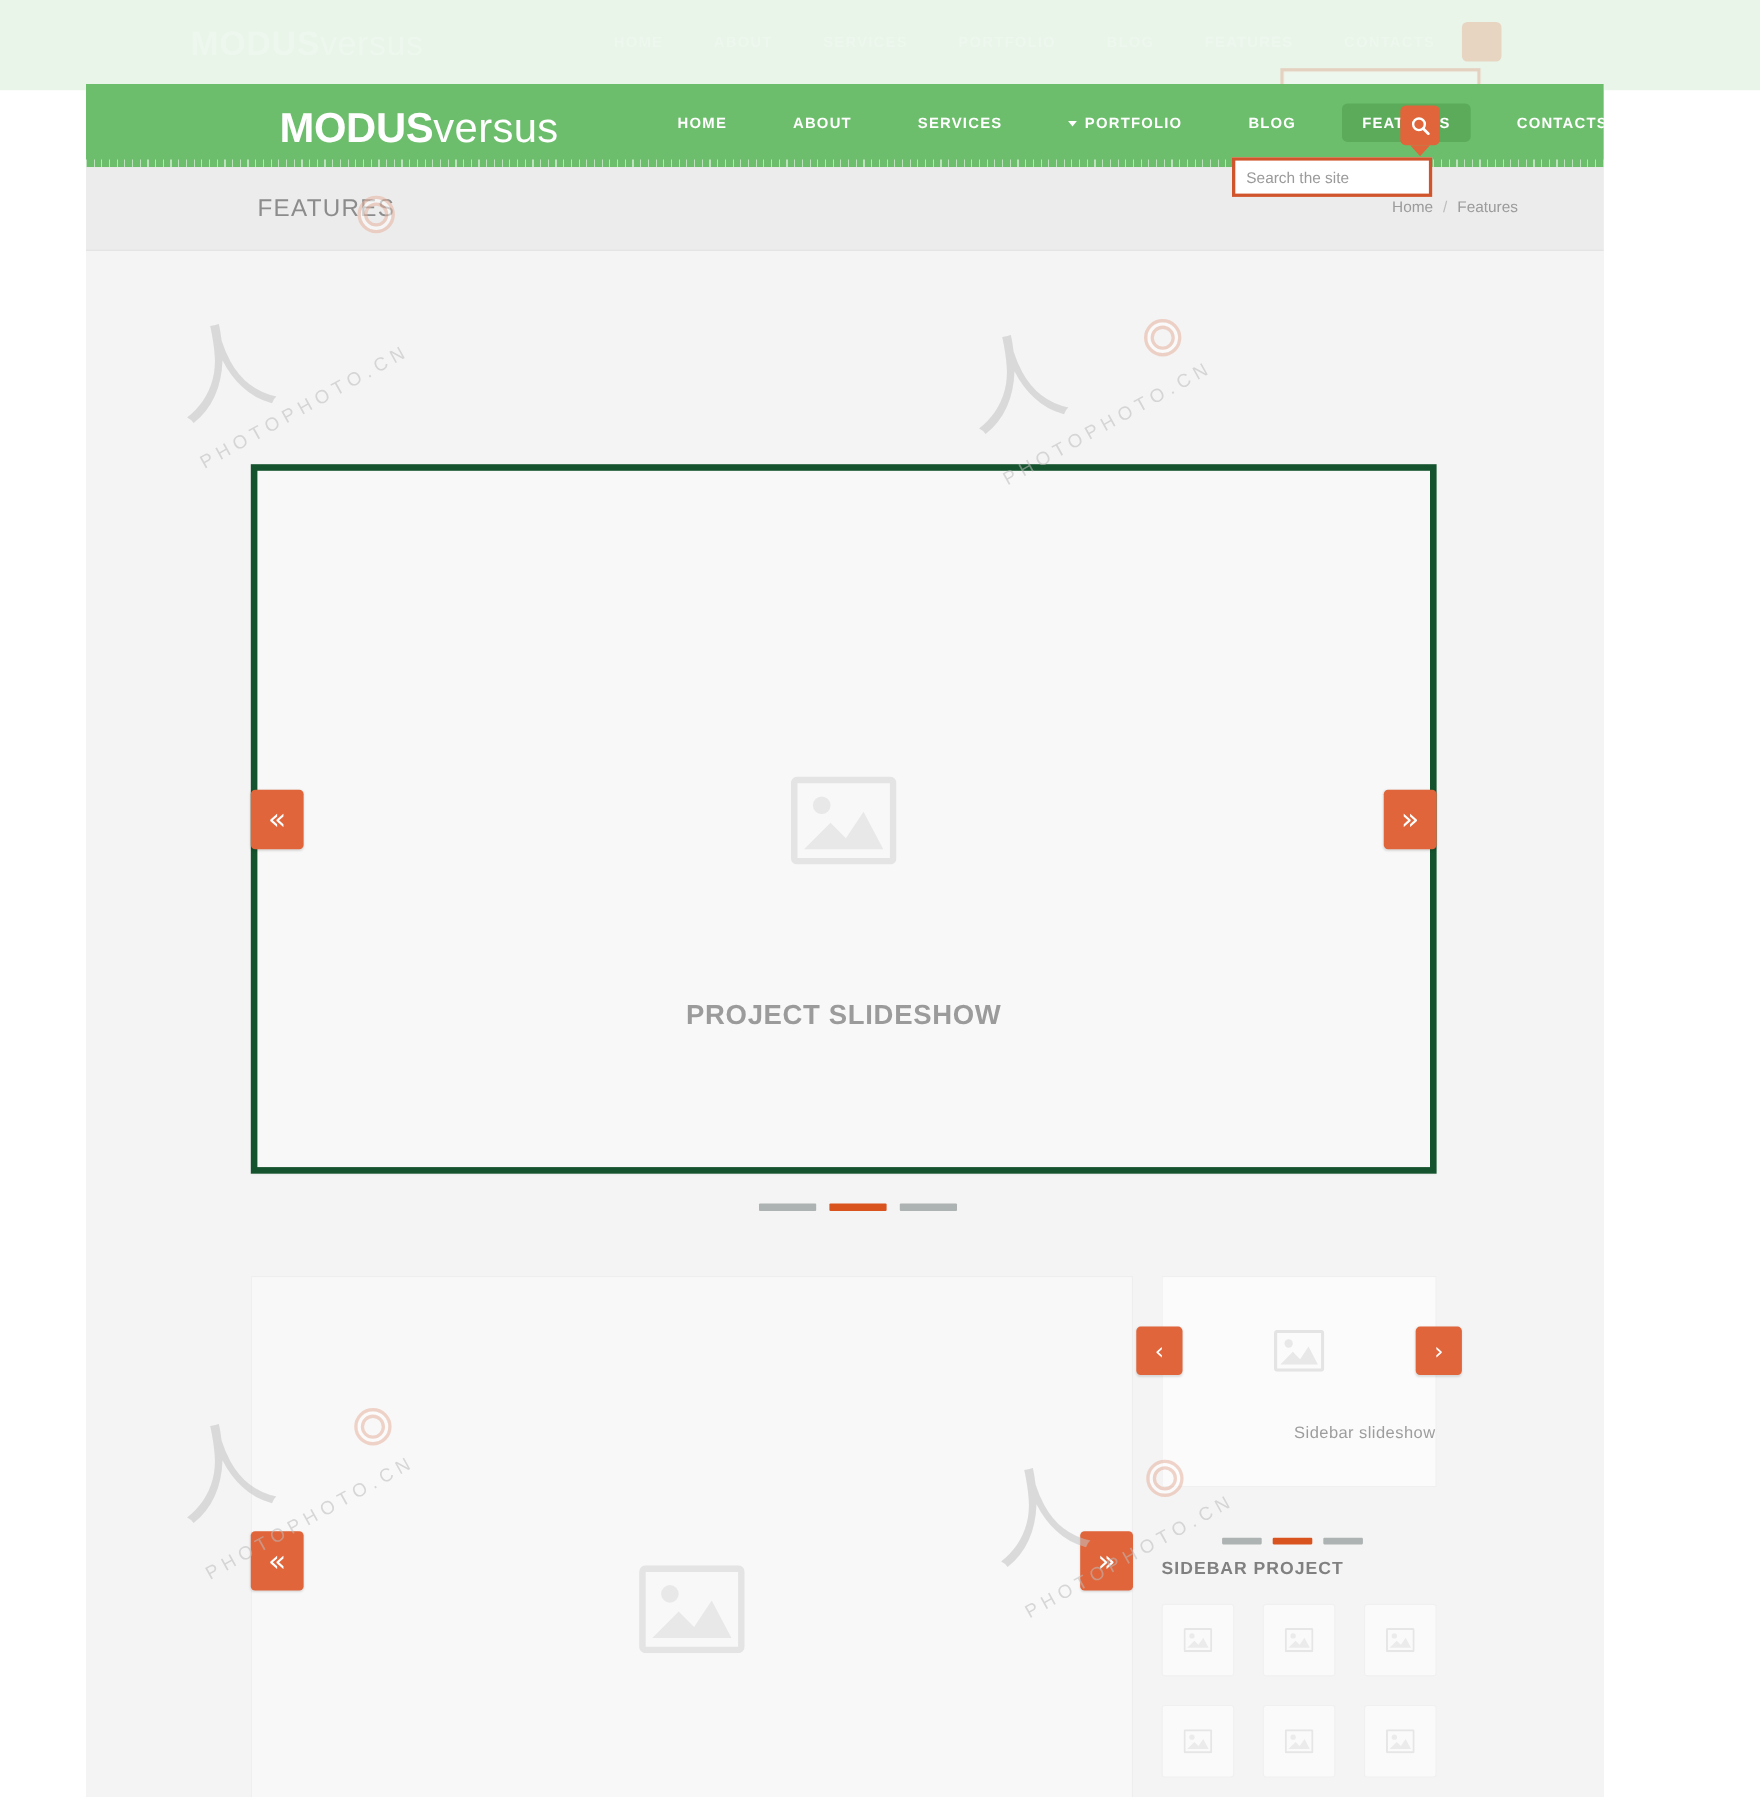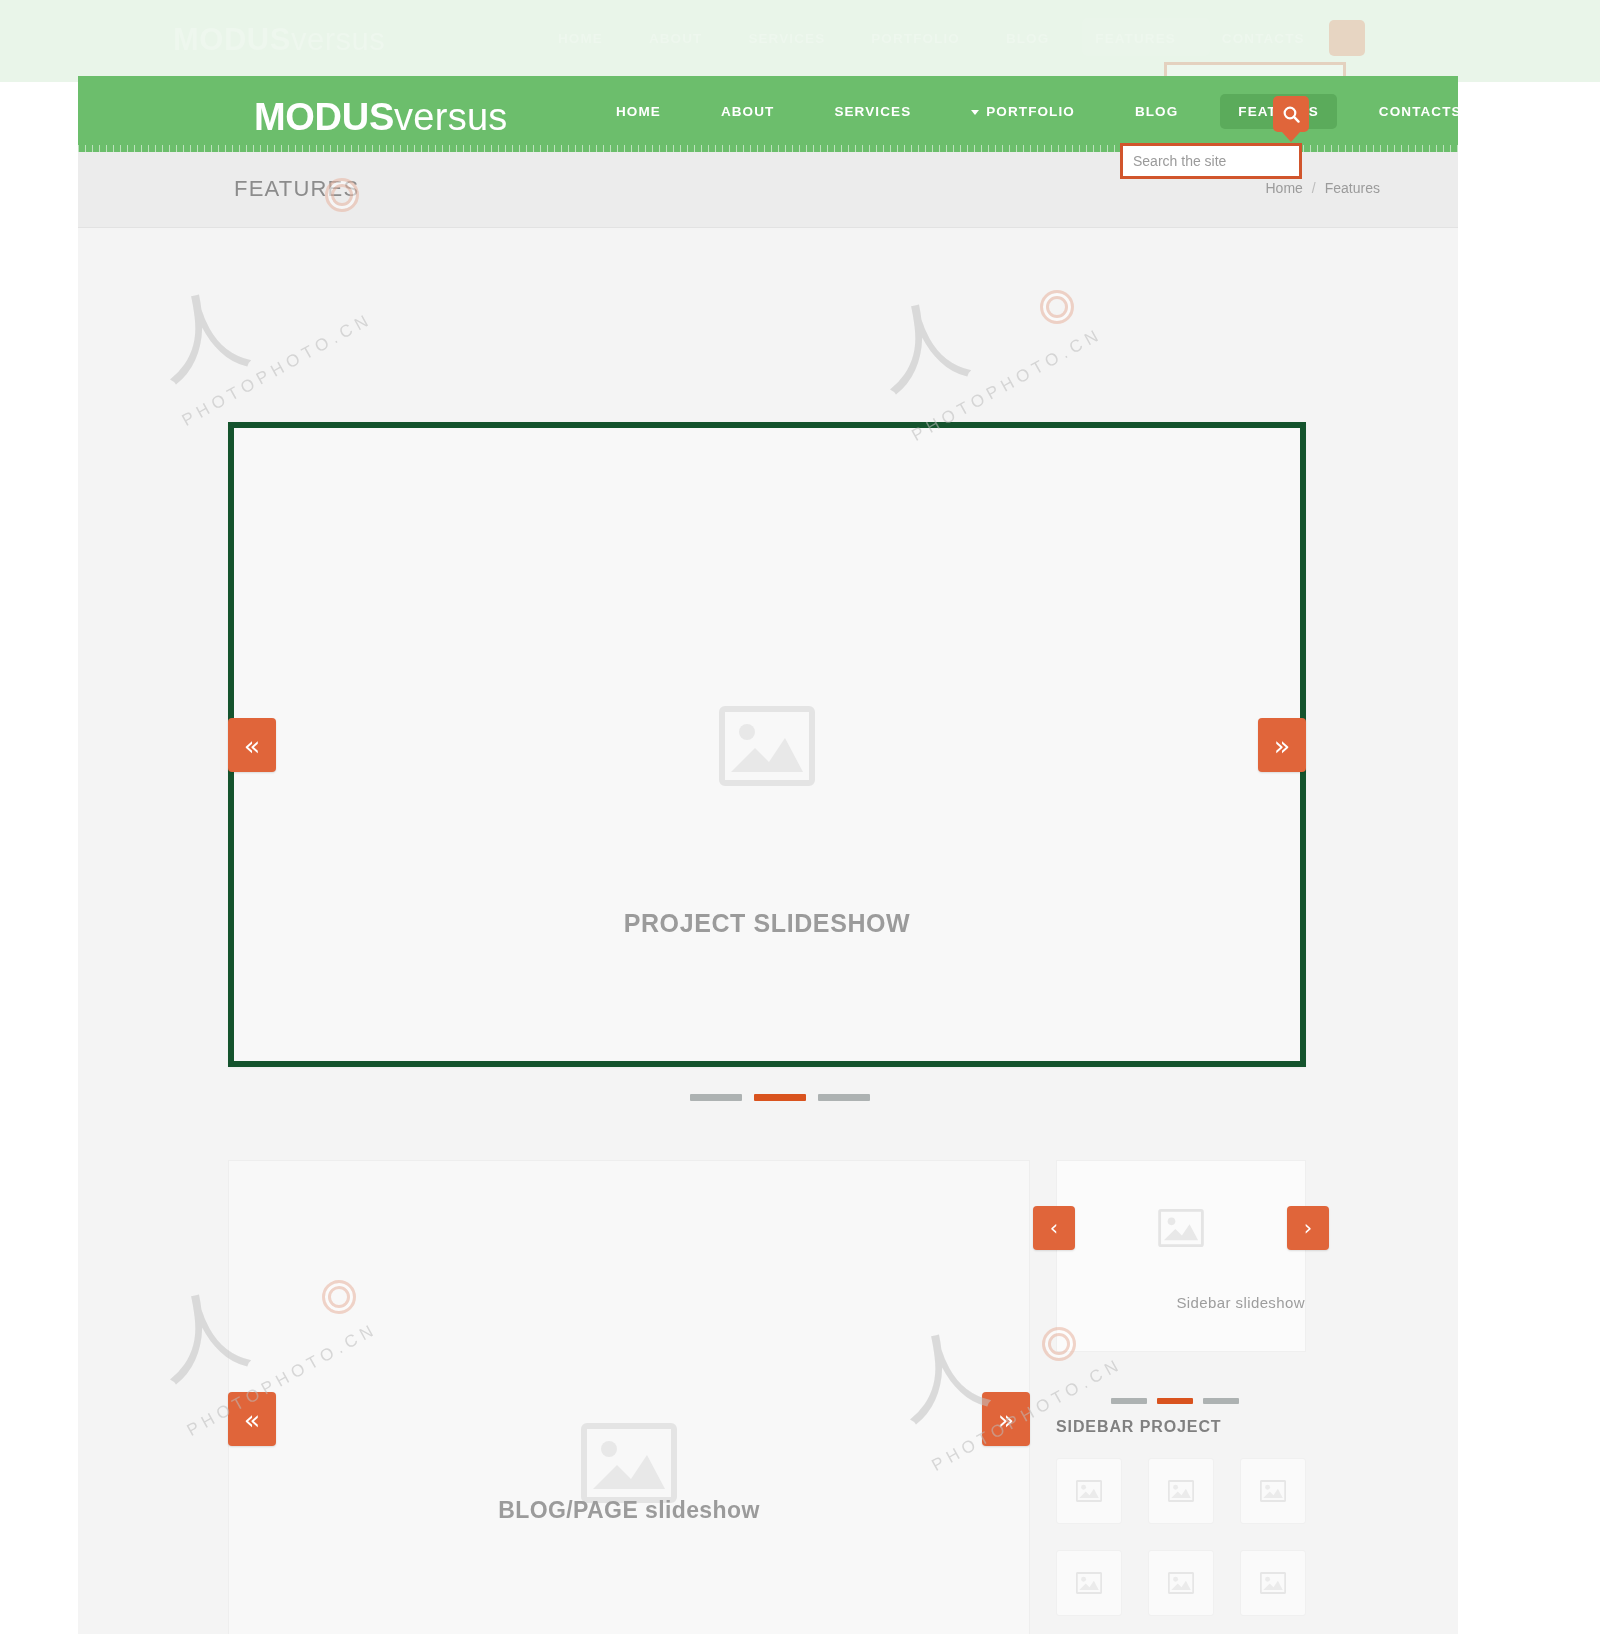--- a/index.html
+++ b/index.html
@@ -309,21 +309,20 @@
       <span class="dot active"></span>
       <span class="dot"></span>
     </div>
 
     <div class="slideshow-blog">
       <svg class="ph-icon" style="position:absolute;left:50%;top:262px;transform:translateX(-50%);" width="96" height="80" viewBox="0 0 96 80">
         <rect x="3" y="3" width="90" height="74" rx="3" fill="none" stroke="#e4e4e4" stroke-width="6"></rect>
         <circle cx="28" cy="26" r="8" fill="#e8e8e8"></circle>
         <path d="M12 66 L36 42 L50 56 L66 32 L84 66 Z" fill="#e8e8e8"></path>
       </svg>
-      <div class="blog-caption">BLOG/PAGE slideshow</div>
     </div>
 
     <div class="arrow big" style="left:150px; top:1164px;">
       <span>«</span>
     </div>
     <div class="arrow big" style="left:904px; top:1164px;">
       <span>»</span>
     </div>
 
     <div class="sidebar">

